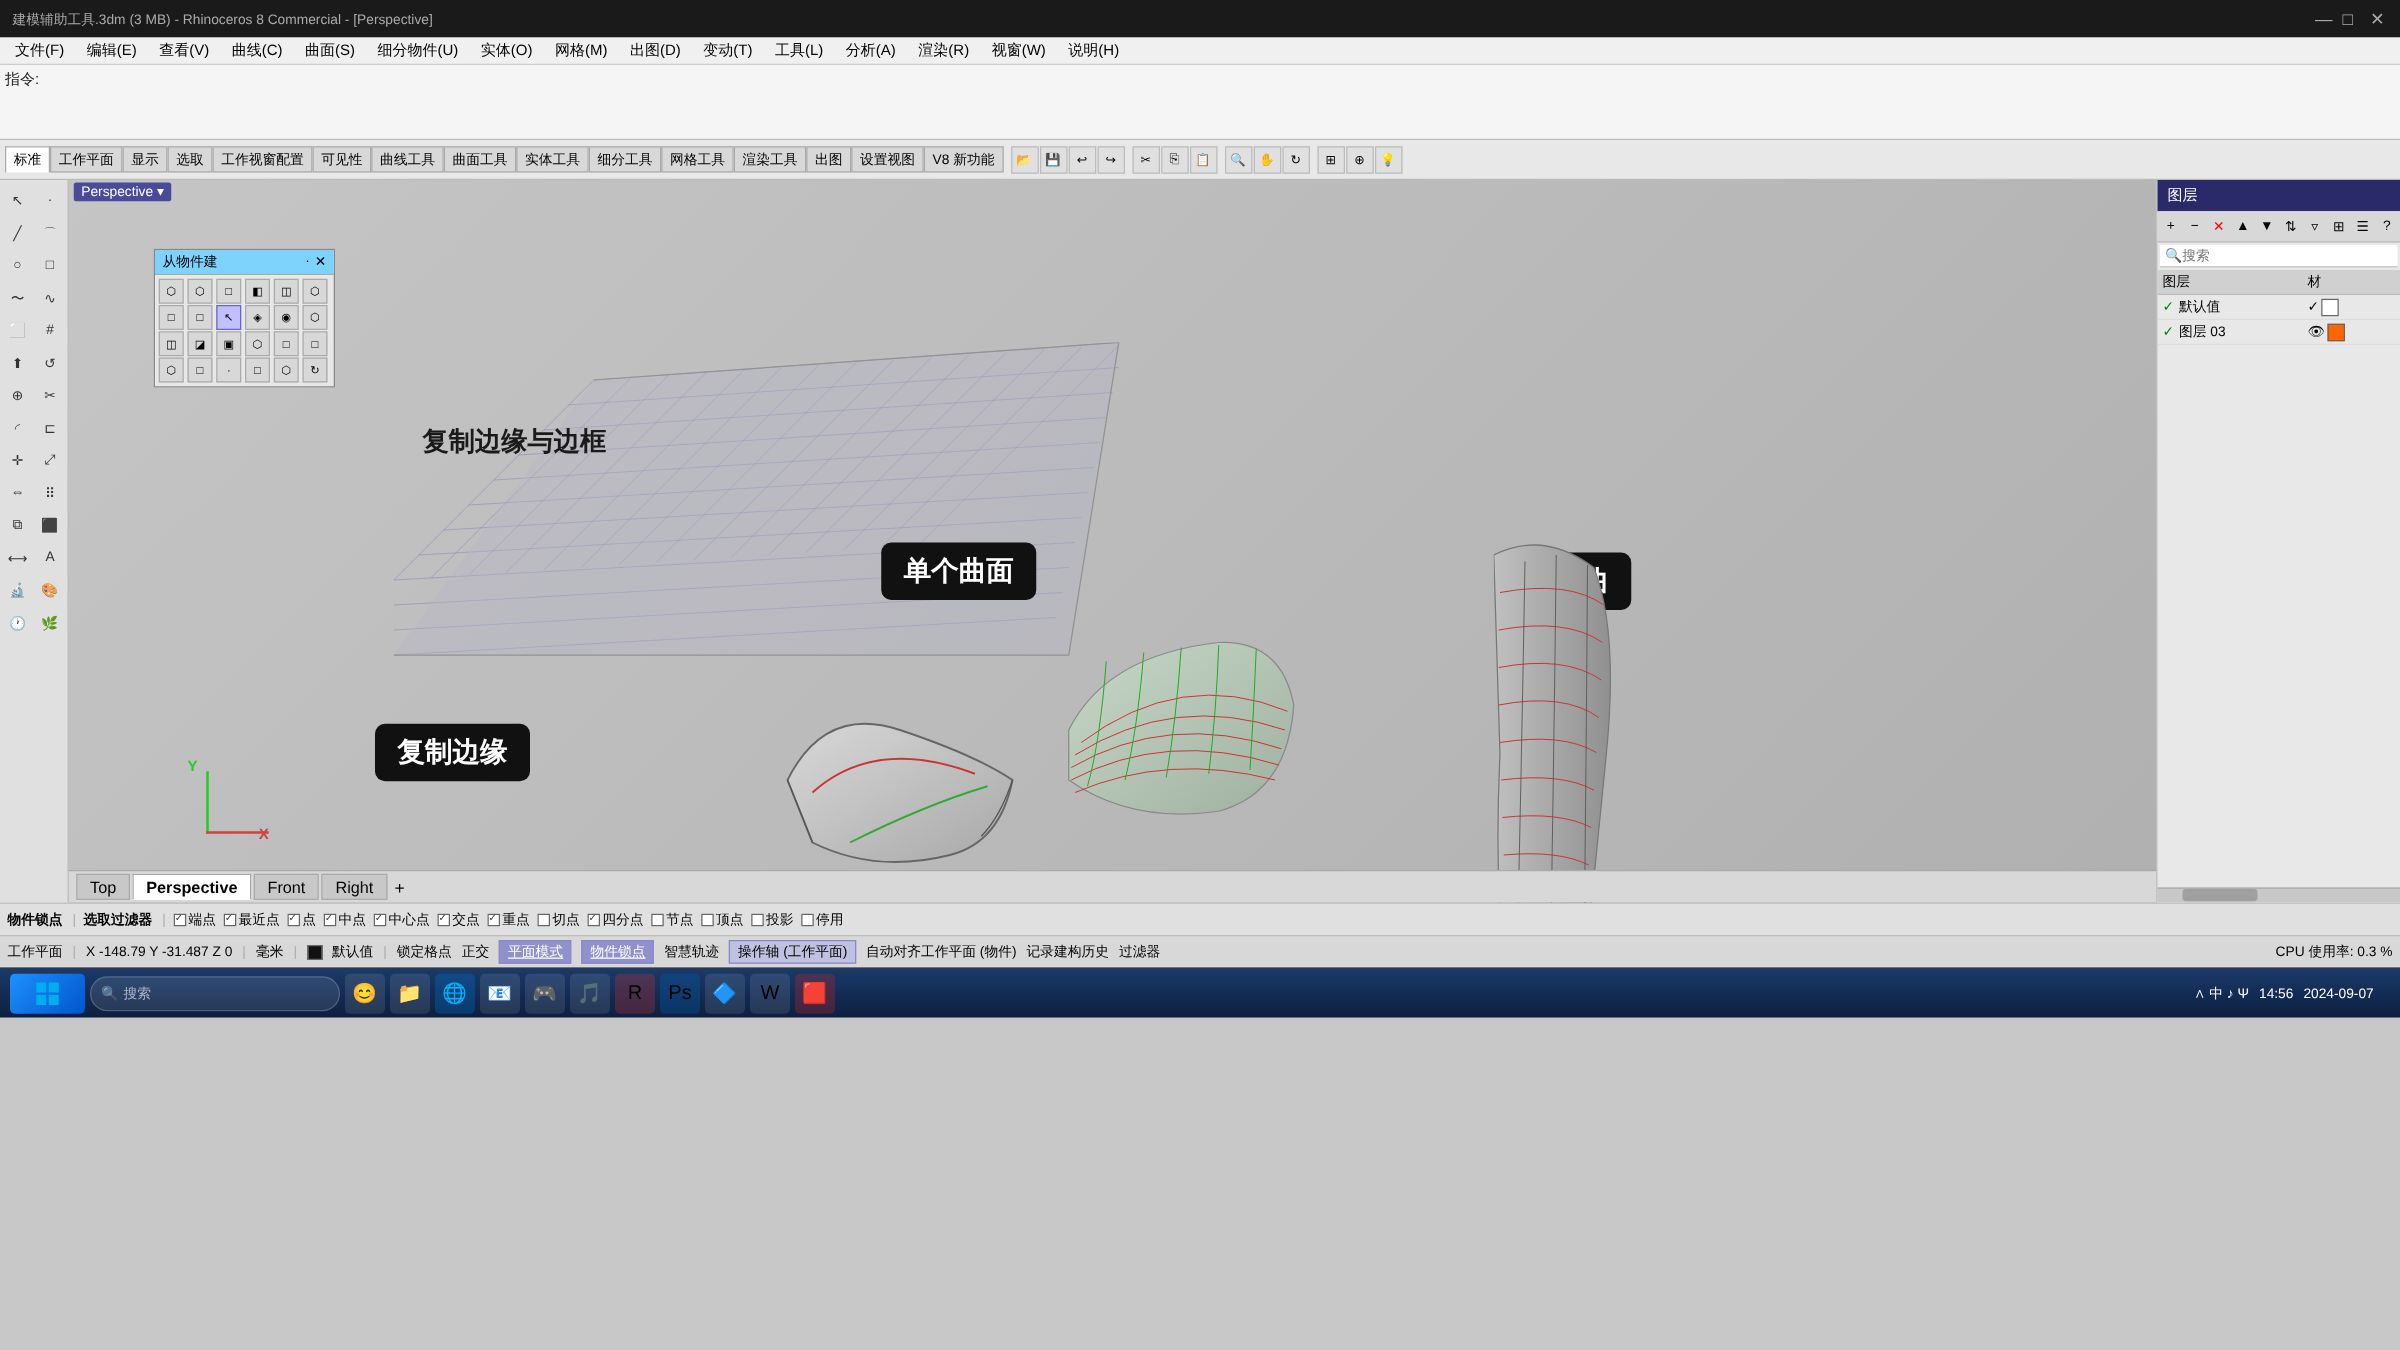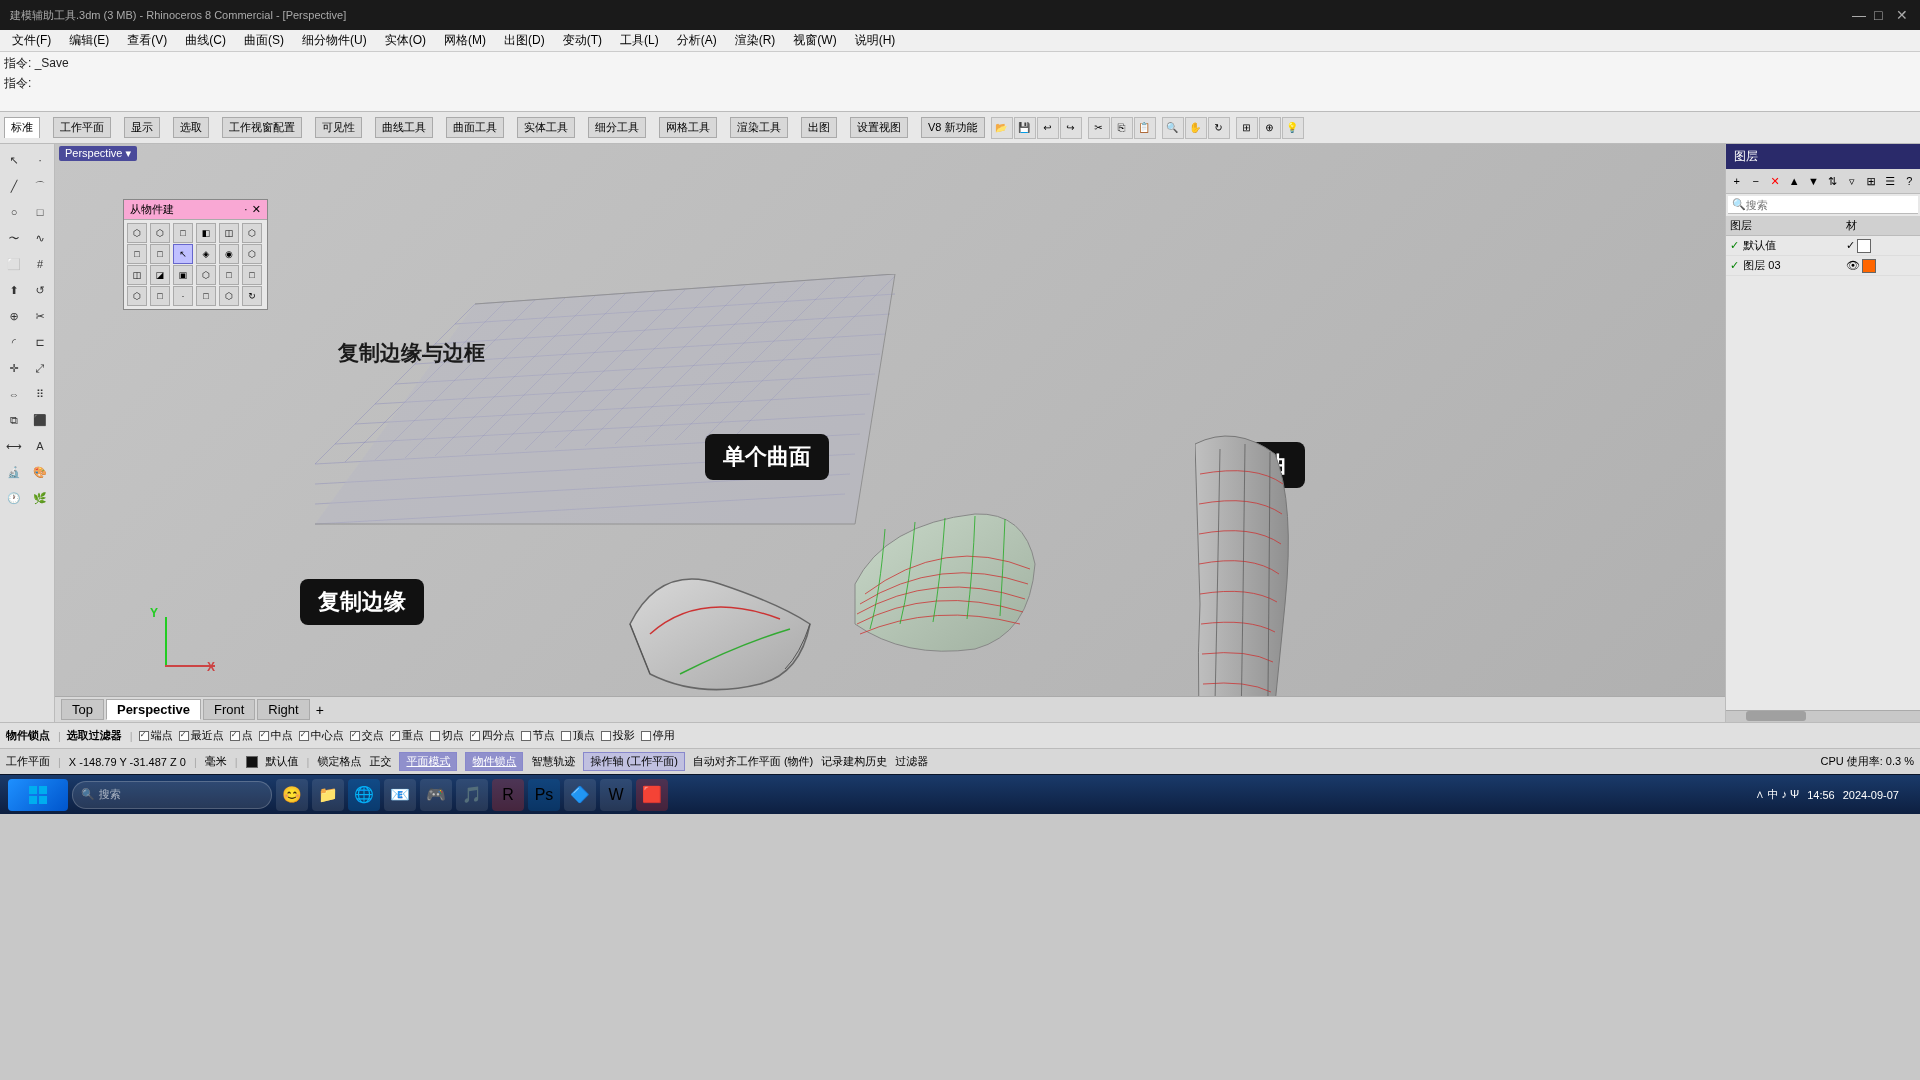--- a/index.html
+++ b/index.html
@@ -52,21 +52,21 @@
       height: 32px;
       background: #e8e8e8;
       border-bottom: 1px solid #bbb;
       display: flex;
       align-items: center;
       padding: 0 4px;
       gap: 2px;
     }
     .tb-tabs {
       display: flex;
-      gap: 13px;
+      gap: 0;
       margin-right: 4px;
       font-size: 11px;
       text-align: center;
     }
     .tb-tab {
       padding: 2px 6px;
       background: #d8d8d8;
       border: 1px solid #aaa;
       cursor: pointer;
       font-size: 11px;
@@ -224,21 +224,21 @@
     #float-panel {
       position: absolute;
       top: 55px; left: 68px;
       width: 145px;
       background: #e8e8e8;
       border: 1px solid #888;
       z-index: 20;
       font-size: 11px;
     }
     #float-panel-header {
-      background: #f9a8d4;
+      background: #7dd3fc;
       padding: 2px 6px;
       display: flex;
       align-items: center;
       justify-content: space-between;
       border-bottom: 1px solid #aaa;
     }
     .float-panel-icons {
       display: grid;
       grid-template-columns: repeat(6, 1fr);
       gap: 1px;
@@ -422,21 +422,20 @@
   <span class="menu-item">出图(D)</span>
   <span class="menu-item">变动(T)</span>
   <span class="menu-item">工具(L)</span>
   <span class="menu-item">分析(A)</span>
   <span class="menu-item">渲染(R)</span>
   <span class="menu-item">视窗(W)</span>
   <span class="menu-item">说明(H)</span>
 </div>
 
 <div id="cmdarea">
-  <div class="cmd-line">指令: _Save</div>
   <div class="cmd-line">指令:</div>
 </div>
 
 <div id="toolbars">
   <div class="tb-tabs">
     <div class="tb-tab active">标准</div>
     <div class="tb-tab">工作平面</div>
     <div class="tb-tab">显示</div>
     <div class="tb-tab">选取</div>
     <div class="tb-tab">工作视窗配置</div>

